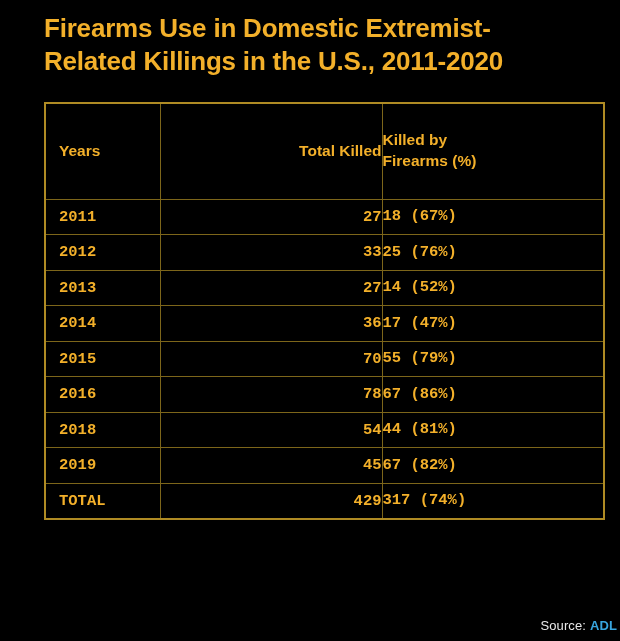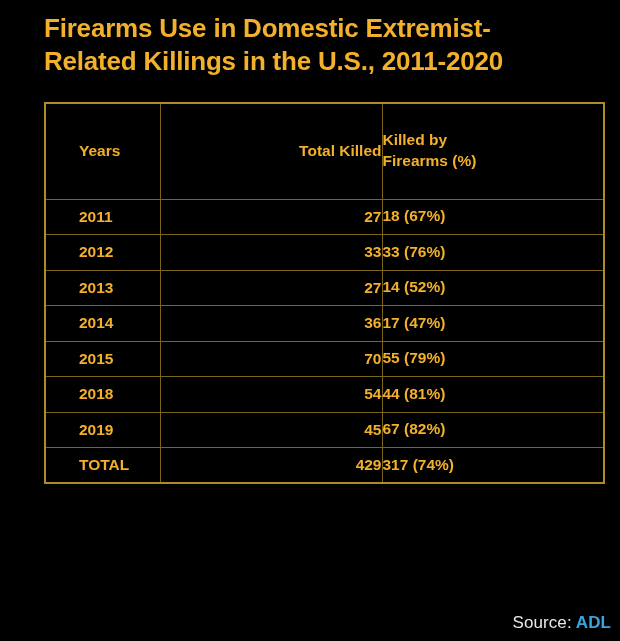--- a/index.html
+++ b/index.html
@@ -39,29 +39,29 @@
     table-layout:fixed;
   }
   table.data th, table.data td{
     border:1px solid var(--grid);
     color:var(--gold);
     font-weight:bold;
     font-size:15.5px;
     vertical-align:middle;
   }
   table.data th{height:96px;}
-  table.data td{height:35.5px;}
-  .c1{width:115px;text-align:left;padding-left:33px;}
+  table.data td{height:35.5px;font-family:Liberation Mono, monospace;}
+  .c1{width:115px;text-align:left;padding-left:13px;}
   .c2{width:222px;text-align:right;}
   .c3{width:222px;text-align:left;white-space:pre-line;line-height:1.35;}
   .source{
     position:absolute;
-    right:9px;
+    right:3px;
     bottom:8px;
-    font-size:17px;
+    font-size:13px;
     color:var(--src);
     letter-spacing:0.1px;
   }
   .source a{
     color:var(--link);
     font-weight:bold;
     text-decoration:none;
     margin-left:4px;
   }
 </style>
@@ -83,36 +83,41 @@
     </thead>
     <tbody>
         <tr>
           <td class="c1">2011</td>
           <td class="c2">27</td>
           <td class="c3">18 (67%)</td>
         </tr>
         <tr>
           <td class="c1">2012</td>
           <td class="c2">33</td>
-          <td class="c3">33 (76%)</td>
+          <td class="c3">25 (76%)</td>
         </tr>
         <tr>
           <td class="c1">2013</td>
           <td class="c2">27</td>
           <td class="c3">14 (52%)</td>
         </tr>
         <tr>
           <td class="c1">2014</td>
           <td class="c2">36</td>
           <td class="c3">17 (47%)</td>
         </tr>
         <tr>
           <td class="c1">2015</td>
           <td class="c2">70</td>
           <td class="c3">55 (79%)</td>
+        </tr>
+        <tr>
+          <td class="c1">2016</td>
+          <td class="c2">78</td>
+          <td class="c3">67 (86%)</td>
         </tr>
         <tr>
           <td class="c1">2018</td>
           <td class="c2">54</td>
           <td class="c3">44 (81%)</td>
         </tr>
         <tr>
           <td class="c1">2019</td>
           <td class="c2">45</td>
           <td class="c3">67 (82%)</td>

